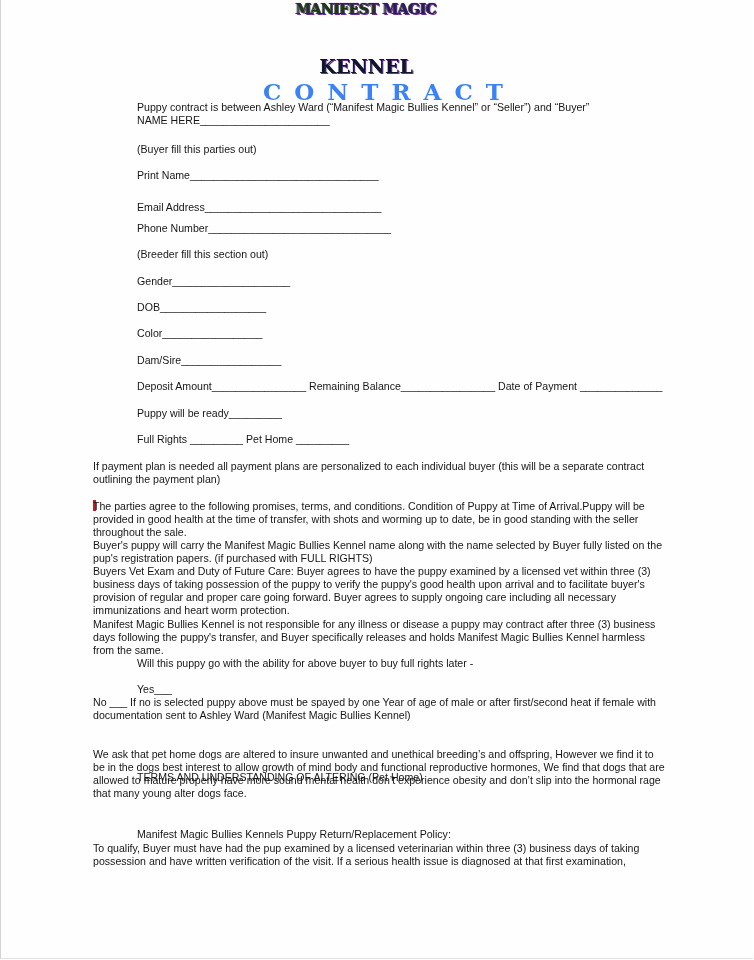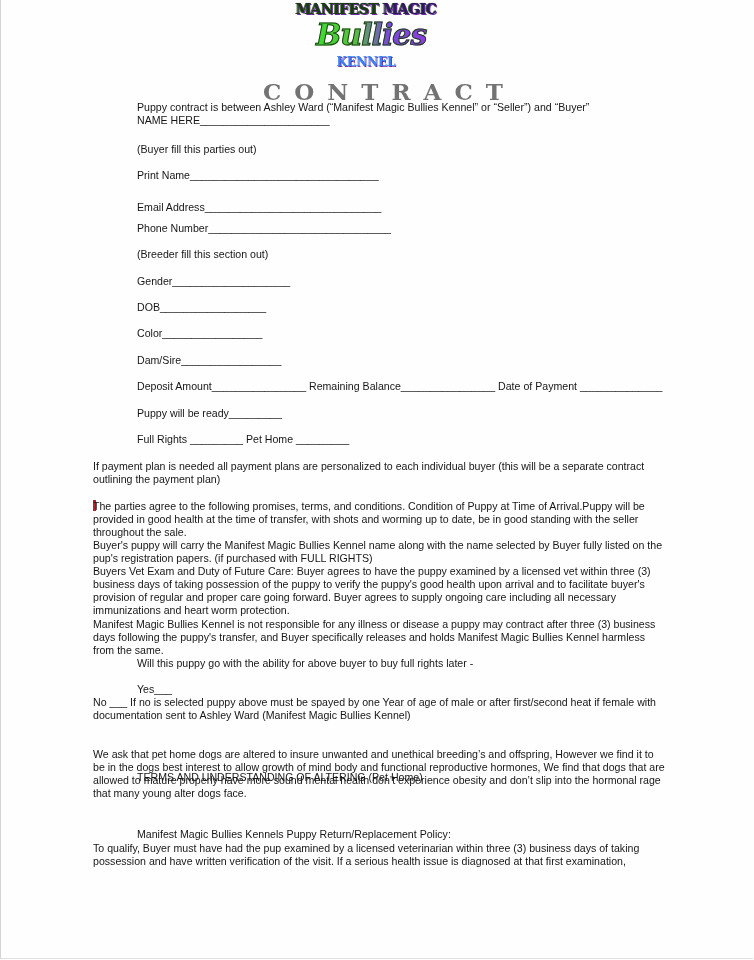--- a/index.html
+++ b/index.html
@@ -3,35 +3,34 @@
   <meta charset="utf-8">
   <style>
     html, body { margin: 0; padding: 0; background: #ffffff; }
     body { width: 754px; height: 960px; position: relative; overflow: hidden; }
     .page { position: absolute; left: 0; top: 0; width: 752px; height: 958px; border-left: 1px solid #d4d4d4; border-bottom: 1px solid #e0e0e0; background: #fefefe; }
     .logo { position: absolute; left: 255px; top: 0; width: 220px; height: 80px; text-align: center; }
     .logo-line1 { position: absolute; left: 0; right: 0; top: 1px; font-family: "DejaVu Serif", serif; font-weight: bold; font-size: 14px; letter-spacing: -0.5px; color: #1a3a12; text-shadow: 0 0 1px #5a2a8a, 1px 1px 0 #6b2fa0, -1px 0 0 #3a7a20; }
     .logo-line1 .magic { color: #2d1b5a; }
     .logo-bullies { position: absolute; left: 60px; top: 18px; width: 110px; font-family: "DejaVu Serif", serif; font-style: italic; font-weight: bold; font-size: 30px; line-height: 34px; letter-spacing: -1px;
       background: linear-gradient(90deg, #3ddc30 0%, #58c040 35%, #7a4ad8 65%, #8a3ee0 100%); -webkit-background-clip: text; background-clip: text; color: transparent; -webkit-text-stroke: 1px #1c3d14; }
-    .logo-kennel { position: absolute; left: 0; right: 0; top: 55px; font-family: "DejaVu Serif", serif; font-weight: bold; font-size: 12px; color: #3b82f6; text-shadow: 1px 1px 0 #6b2fa0; }
-    .contract-title { position: absolute; left: 262px; top: 78px; font-family: "DejaVu Serif", serif; font-weight: bold; font-size: 23px; letter-spacing: 13px; color: #737373; }
+    .logo-kennel { position: absolute; left: 0; right: 0; top: 55px; font-family: "DejaVu Serif", serif; font-weight: bold; font-size: 19px; color: #0f172a; text-shadow: 1px 1px 0 #6b2fa0; }
+    .contract-title { position: absolute; left: 262px; top: 78px; font-family: "DejaVu Serif", serif; font-weight: bold; font-size: 23px; letter-spacing: 13px; color: #3b82f6; }
     .doc { position: absolute; left: 92px; top: 101px; width: 580px; font-family: "Liberation Sans", sans-serif; font-size: 10.6px; line-height: 13px; color: #161616; }
     .line { position: absolute; left: 0; white-space: nowrap; padding-left: 44px; }
     .para { position: absolute; left: 0; width: 572px; }
     .cursor-mark { display: inline-block; width: 3px; height: 11px; background: #b8212a; vertical-align: -1px; margin-right: -3px; }
   </style>
 </head>
 <body>
 
 <div class="page">
 
   <div class="logo">
     <div class="logo-line1"><span>MANIFEST</span> <span class="magic">MAGIC</span></div>
-    <div class="logo-bullies">Bullies</div>
     <div class="logo-kennel">KENNEL</div>
   </div>
 
   <div class="contract-title">CONTRACT</div>
 
   <div class="doc">
     <div class="line" style="top:0px">Puppy contract is between Ashley Ward (“Manifest Magic Bullies Kennel” or “Seller”) and “Buyer”</div>
     <div class="line" style="top:13px">NAME HERE______________________</div>
 
     <div class="line" style="top:42px">(Buyer fill this parties out)</div>

